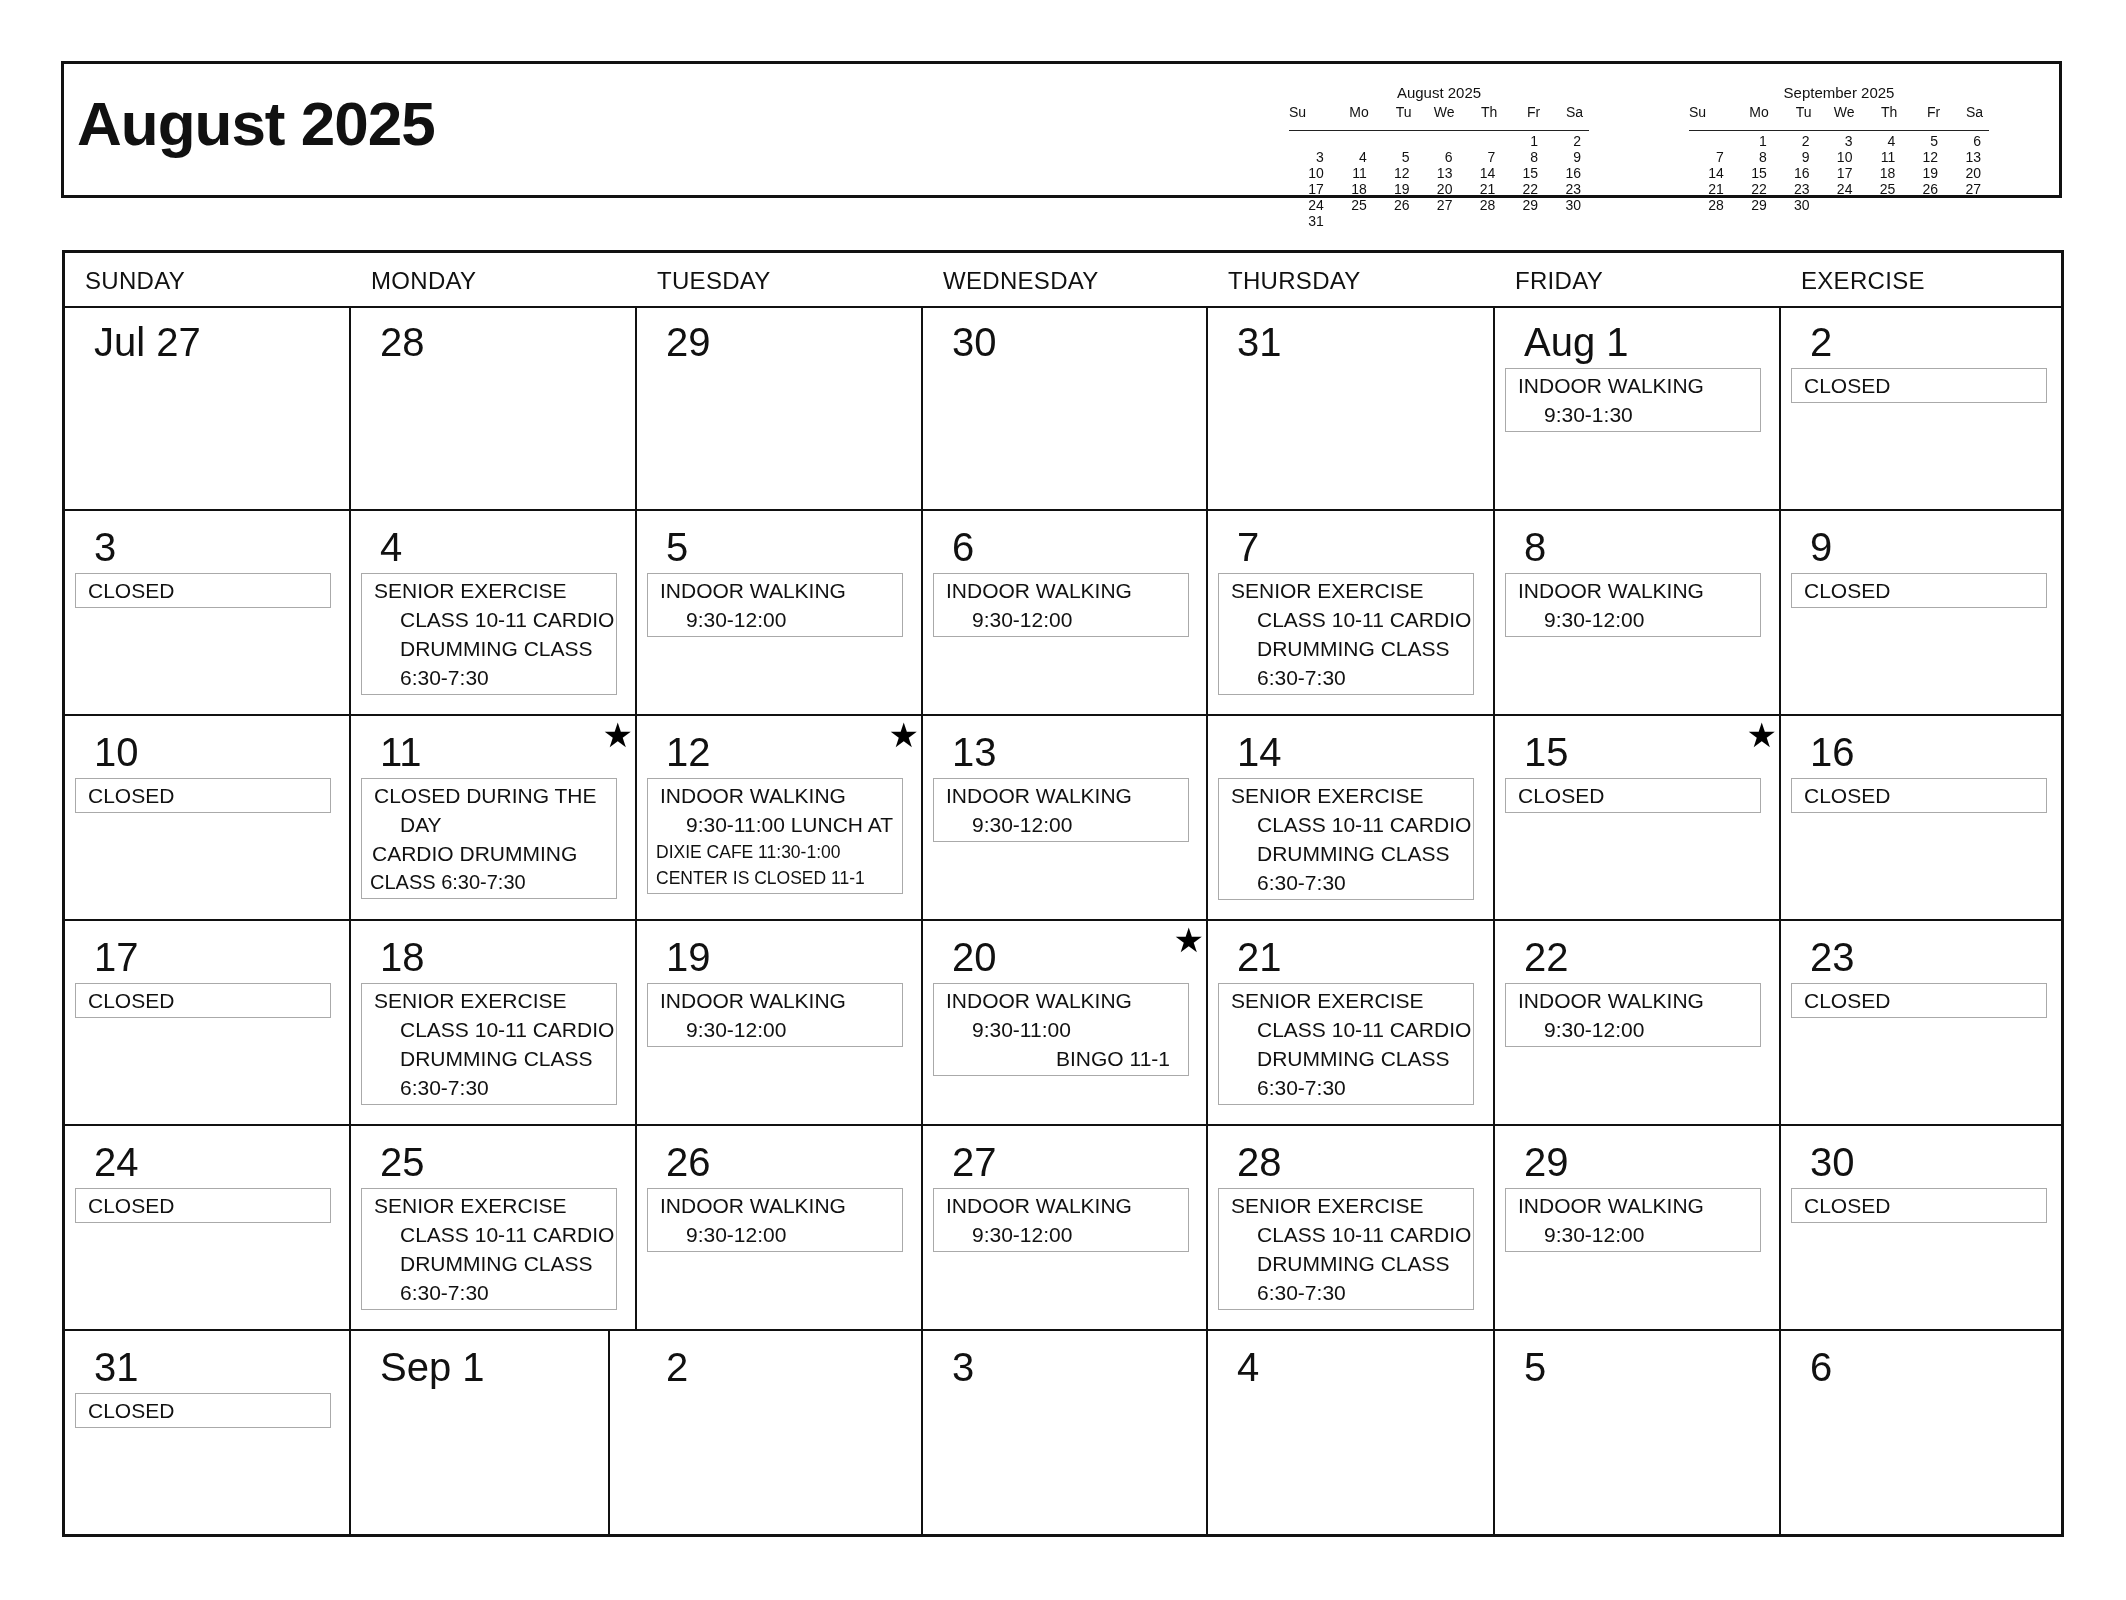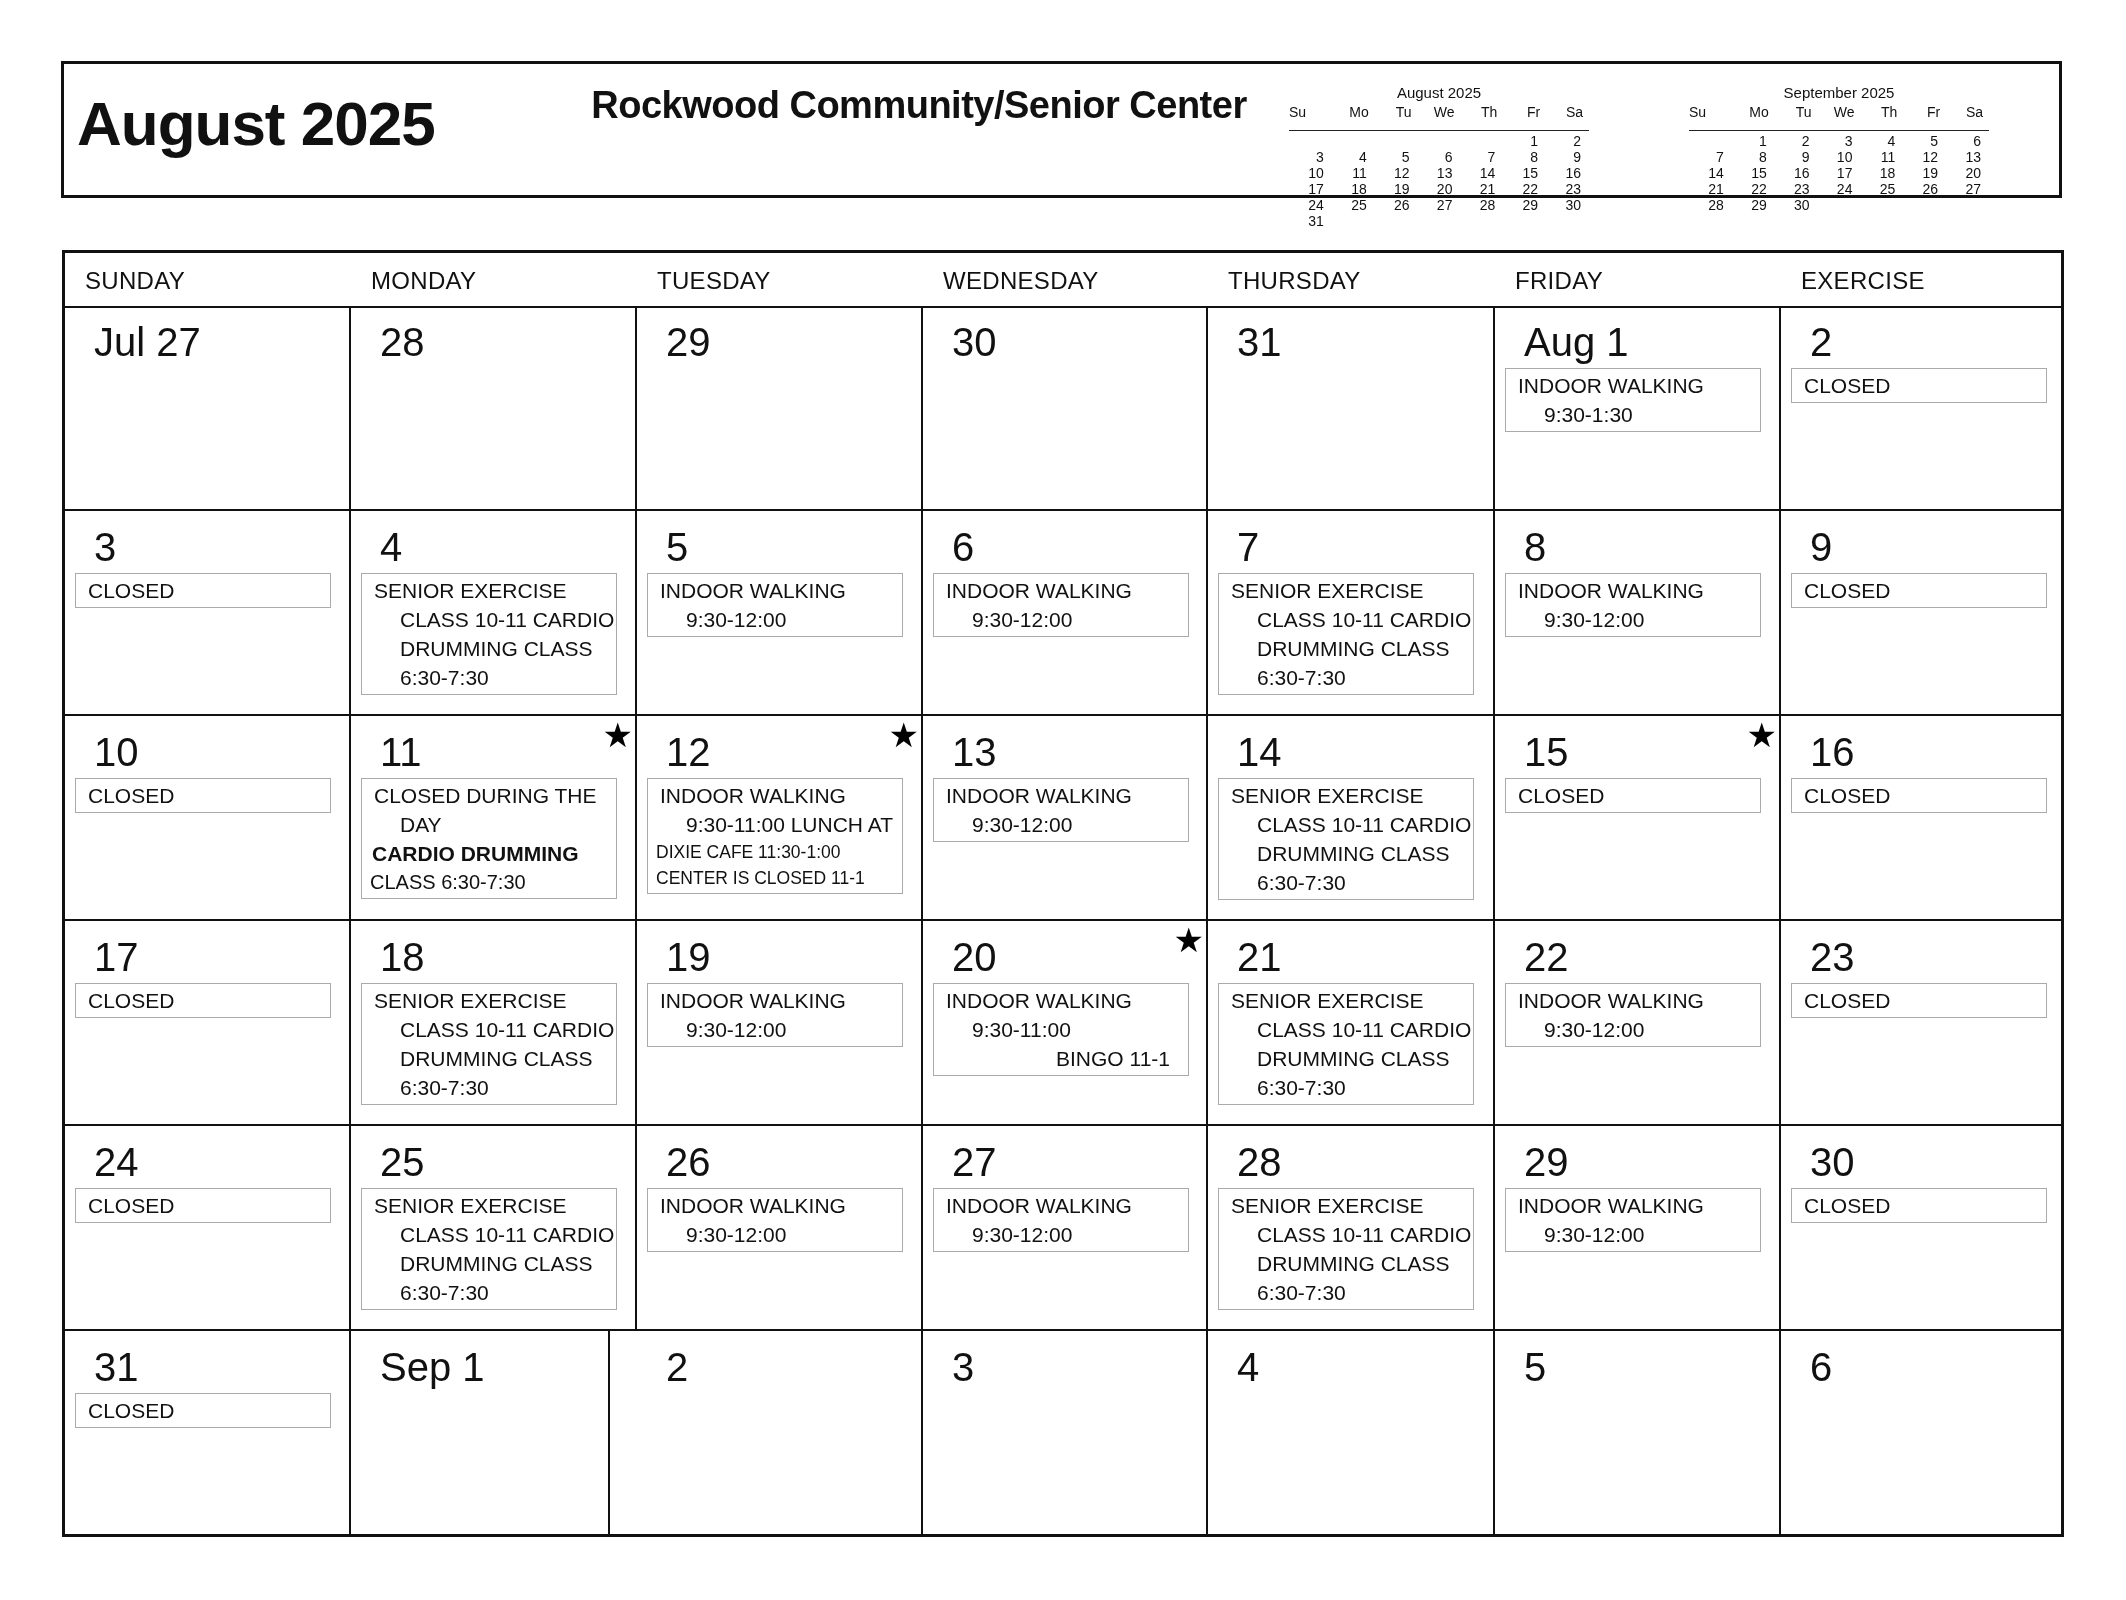--- a/index.html
+++ b/index.html
@@ -34,28 +34,27 @@
   .cell.last-row { border-bottom: none; }
   .day-num { position: absolute; left: 29px; top: 14px; font-size: 40px; }
   .star { position: absolute; right: 2px; top: 2px; font-size: 34px; line-height: 34px; color: #000; }
   .event { position: absolute; left: 10px; top: 62px; width: 256px;
            border: 1px solid #aaa; box-sizing: border-box; padding: 2px 6px 2px 12px;
            font-size: 21px; line-height: 29px; }
   .event .l { display: block; white-space: nowrap; }
   .event .ind { padding-left: 26px; }
   .event .ind2 { padding-left: 110px; }
   .event .small { font-size: 17.5px; line-height: 26px; padding-left: 0; margin-left: -4px; }
-  .event .bold { margin-left: -2px; font-weight: bold; }
+  .event .bold { margin-left: -2px; }
 </style>
 </head>
 <body>
 
 <div class="title-box">
   <div class="month-title">August 2025</div>
-  <div class="org-name">Rockwood Community/Senior Center</div>
   <div class="mini-cal" id="mini0" style="left:1225px;">
       <div class="mc-title">August 2025</div>
       <div class="mc-head">
         <span>Su</span>
         <span>Mo</span>
         <span>Tu</span>
         <span>We</span>
         <span>Th</span>
         <span>Fr</span>
         <span>Sa</span>

